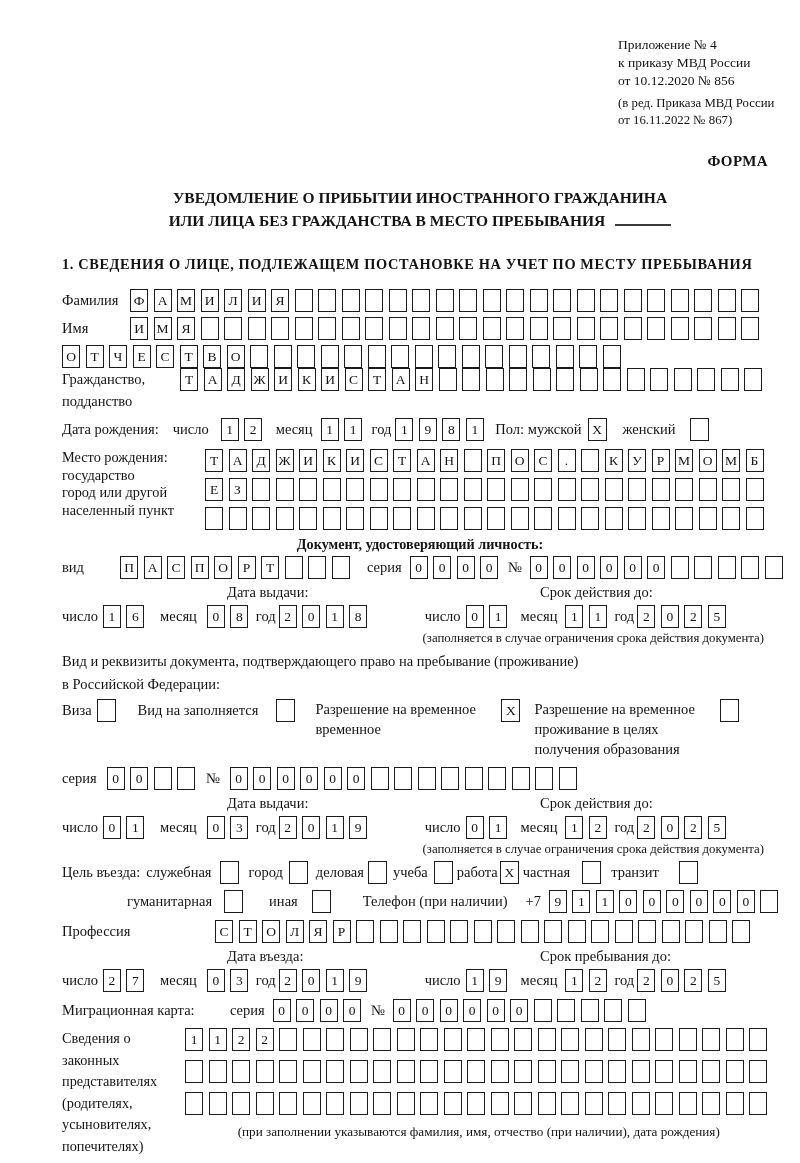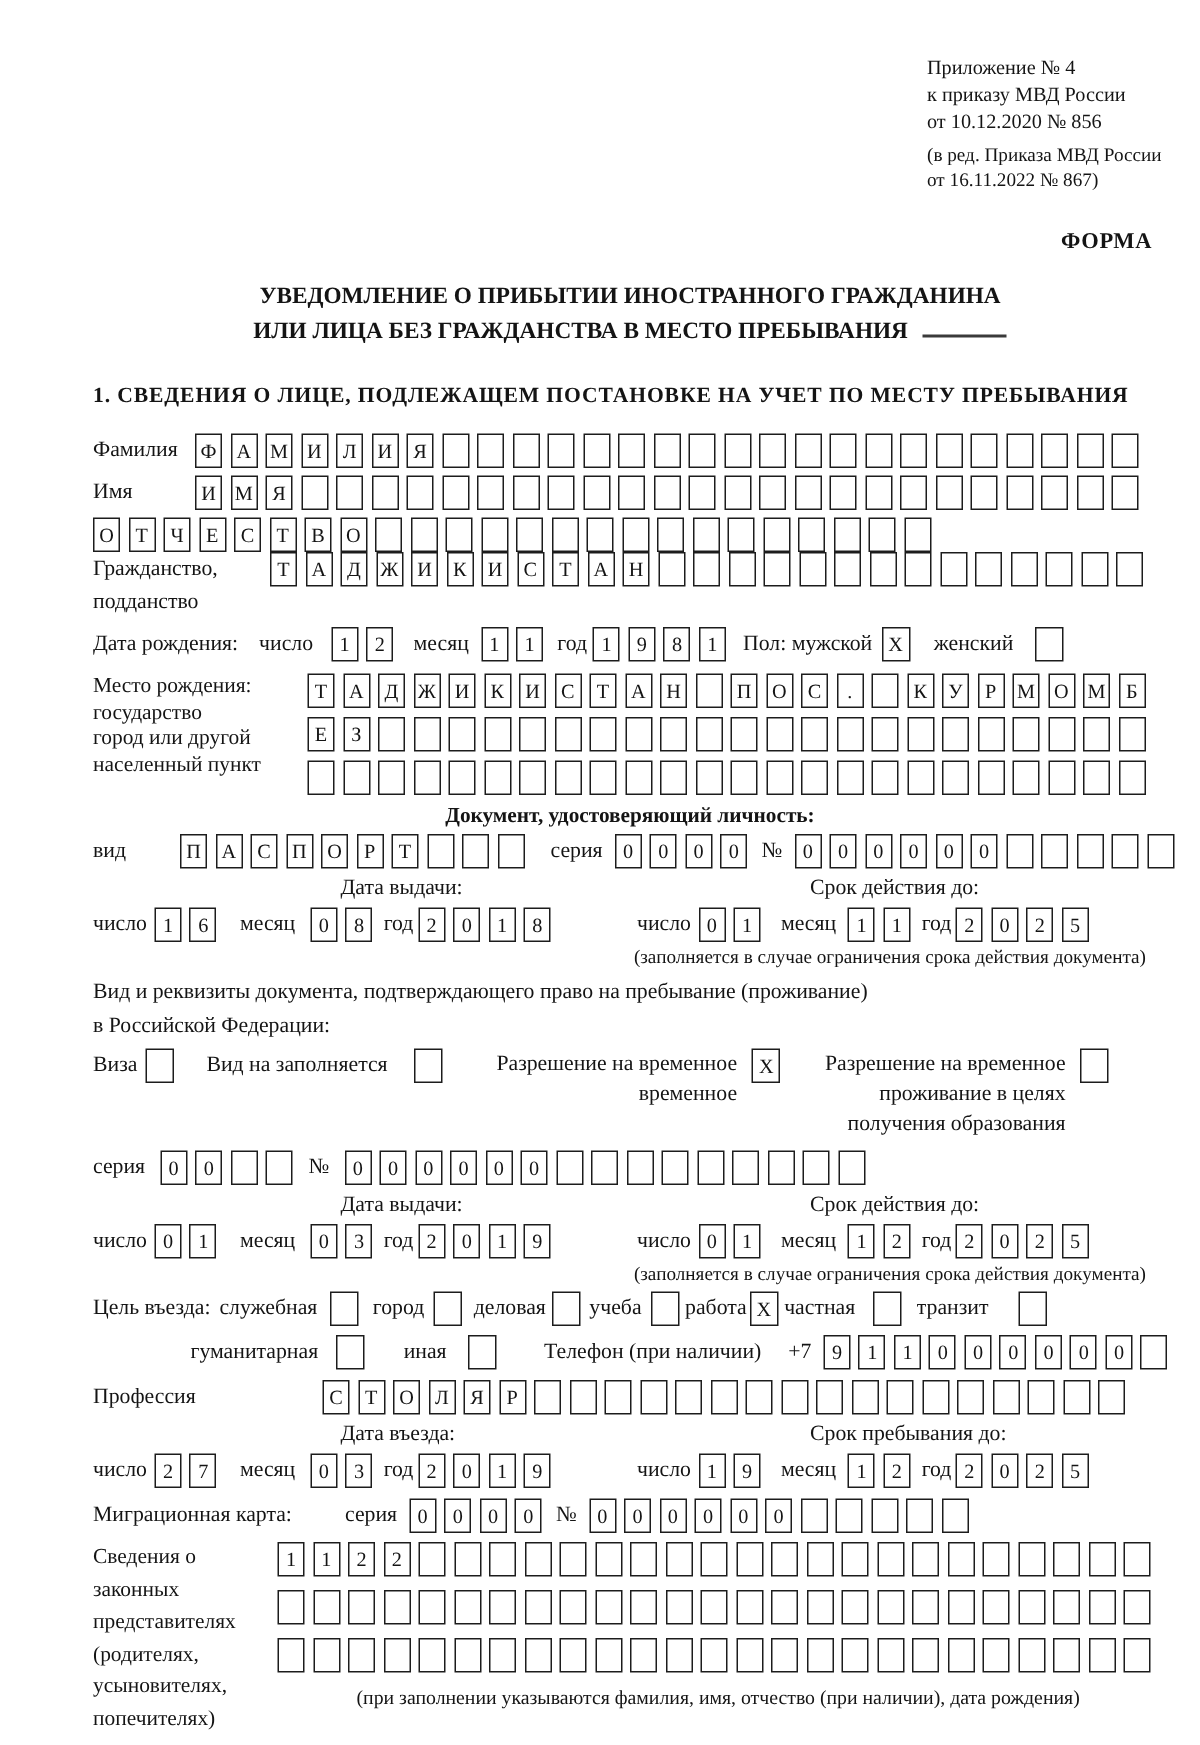--- a/index.html
+++ b/index.html
@@ -32,21 +32,21 @@
 
   .hdr-row{position:relative;height:19px;font-size:14.5px;margin-top:5px}
   .hdr-left{position:absolute;left:165px;top:0}
   .hdr-right{position:absolute;left:478px;top:0}
 
   .note-right{font-size:12.8px;text-align:right;padding-right:14px;margin-top:3px}
 
   .para{font-size:14.5px;line-height:23px;margin-top:8px}
 
   .cbgroup{display:flex;align-items:flex-start}
-  .cbgroup .txtc{text-align:right;font-size:14.5px;line-height:20px}
+  .cbgroup .txtc{text-align:left;font-size:14.5px;line-height:20px}
 
   .cells-col .frow-inner{display:flex;margin-bottom:6px}
   .reps-col .frow-inner{display:flex;margin-bottom:9px}
   .note-center{font-size:13.2px;text-align:center;margin-top:4px}
 </style>
 </head>
 <body>
 
 <div class="page">
 

